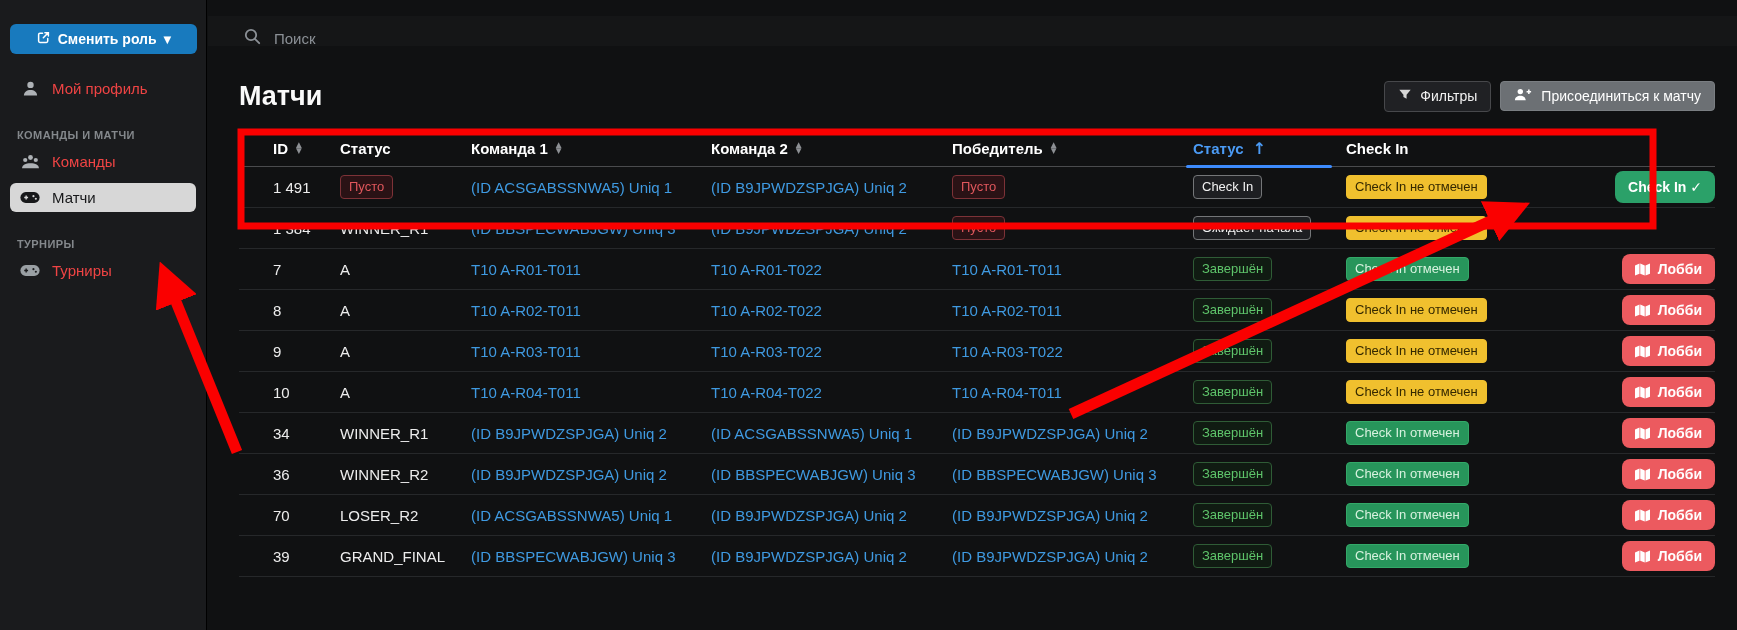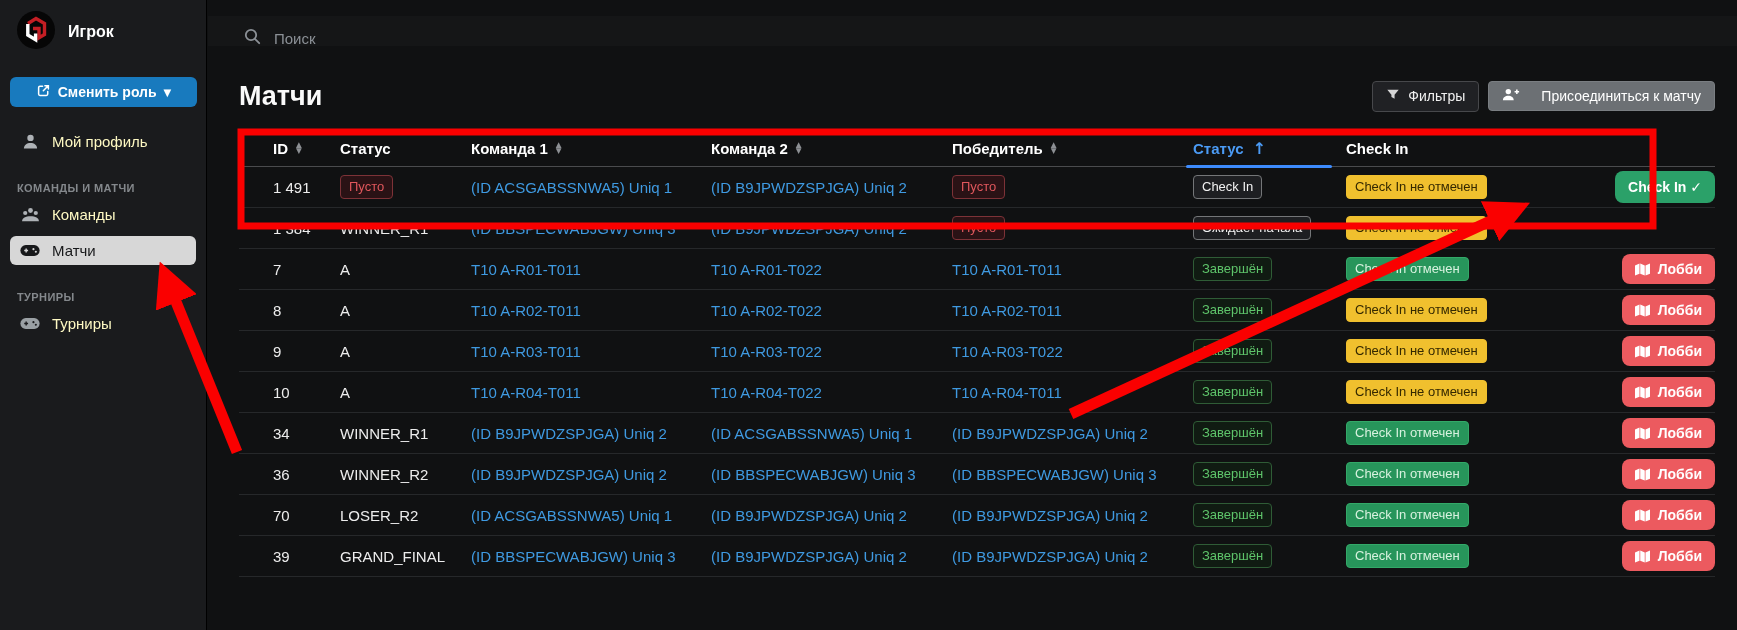--- a/index.html
+++ b/index.html
@@ -7,38 +7,38 @@
   body { font-family:"Liberation Sans","DejaVu Sans",sans-serif; }
   .app { position:relative; width:1737px; height:630px; overflow:hidden; background:#101112; color:#e9e9e9; }
 
   
   .sidebar { position:absolute; left:0; top:0; width:207px; height:630px; background:#1a1b1d; border-right:1px solid #000; }
   .brand { display:flex; align-items:center; gap:13px; padding:11px 0 0 17px; }
   .brand-title { font-size:16px; font-weight:700; color:#fff; }
   .role-btn { display:flex; align-items:center; justify-content:center; gap:7px; margin:24px 10px 0 10px; height:30px;
               background:#187abe; border:none; border-radius:6px; color:#fff; font-size:14px; font-weight:600; cursor:pointer; width:187px; }
   .caret { font-size:10px; color:#fff; font-family:"DejaVu Sans",sans-serif; }
-  .side-item { display:flex; align-items:center; gap:12px; margin:0 10px; padding:0 10px; height:29px; color:#fef9c3; font-size:15px; cursor:pointer; border-radius:6px; }
+  .side-item { display:flex; align-items:center; gap:12px; margin:0 10px; padding:0 10px; height:29px; color:#ef4444; font-size:15px; cursor:pointer; border-radius:6px; }
   .side-item.first { margin-top:20px; }
   .side-item.active { background:#d7d7d7; color:#17181a; font-weight:500; }
   .side-section { margin:26px 0 6px 17px; font-size:11px; font-weight:700; letter-spacing:.4px; color:#84888c; }
   .side-icon { display:inline-flex; width:20px; justify-content:center; }
 
   
   .topbar { position:absolute; left:208px; top:16px; width:1529px; height:46px; background:#151617; border-bottom:1px solid #2d2e30; display:flex; align-items:center; padding-left:36px; gap:13px; }
   .search-input { background:transparent; border:none; outline:none; color:#cfd2d6; font-size:15px; width:400px; font-family:"Liberation Sans",sans-serif; }
   .search-input::placeholder { color:#8b9096; }
 
   
   .main { position:absolute; left:208px; top:46px; width:1529px; height:584px; background:#101112; }
   .page-head { display:flex; align-items:center; justify-content:space-between; margin:32px 22px 0 31px; height:36px; }
   .page-title { font-size:27px; font-weight:700; color:#fafafa; }
   .head-buttons { display:flex; gap:9px; }
   .btn-filters { display:inline-flex; align-items:center; gap:8px; height:31px; padding:0 13px; background:#202124; border:1px solid #47484b; border-radius:4px; color:#f1f1f1; font-size:14px; cursor:pointer; }
-  .btn-join { display:inline-flex; align-items:center; gap:21px; height:30px; padding:0 13px; background:#6c7074; border:1px solid #7a7e82; border-radius:4px; color:#fff; font-size:14px; cursor:pointer; }
+  .btn-join { display:inline-flex; align-items:center; gap:9px; height:30px; padding:0 13px; background:#6c7074; border:1px solid #7a7e82; border-radius:4px; color:#fff; font-size:14px; cursor:pointer; }
 
   
   .table { margin:16px 22px 0 31px; }
   .thead, .trow { display:grid; grid-template-columns:101px 131px 240px 241px 236px 153px 160px minmax(0,1fr); align-items:center; }
   .thead { height:37px; border-bottom:1px solid #4a4b4d; }
   .th { font-size:15px; font-weight:700; color:#fff; display:flex; align-items:center; position:relative; height:100%; }
   .th.pad, .cell.pad { padding-left:34px; }
   .th.pad5, .cell.pad5 { padding-left:5px; }
   .th-status { color:#4b9bf5; }
   .th-status .underline { position:absolute; left:-2px; bottom:-2px; width:146px; height:3px; background:#3d8bfd; border-radius:2px; }
@@ -62,30 +62,20 @@
 
   
   .annotations { position:absolute; inset:0; z-index:50; pointer-events:none; }
 </style>
 </head>
 <body>
 
 <div class="app">
 
   <div class="sidebar">
-    <div class="brand">
-      <span>
-        <svg width="38" height="38" viewBox="0 0 38 38">
-          <circle cx="19" cy="19" r="19" fill="#060606"></circle>
-          <path d="M11 12.5 L19 7.5 L27.5 12.5 L27.5 23.5 L22 26.8 L22 17.5 L16 17.5" stroke="#c41e24" stroke-width="3.4" fill="none"></path>
-          <path d="M10.8 13 L10.8 24 L18.6 28.8 L18.6 22.5" stroke="#fff" stroke-width="3.4" fill="none"></path>
-        </svg>
-      </span>
-      <span class="brand-title">Игрок</span>
-    </div>
 
     <button class="role-btn">
       <span>
         <svg width="15" height="15" viewBox="0 0 16 16" fill="none">
           <path d="M7 3.5 H4.2 A1.4 1.4 0 0 0 2.8 4.9 V11.8 A1.4 1.4 0 0 0 4.2 13.2 H11.1 A1.4 1.4 0 0 0 12.5 11.8 V9" stroke="#fff" stroke-width="1.6" stroke-linecap="round"></path>
           <path d="M9.5 2.8 H13.2 V6.5 M13 3 L7.8 8.2" stroke="#fff" stroke-width="1.6" stroke-linecap="round"></path>
         </svg>
       </span>
       <span>Сменить роль</span>
       <span class="caret">▼</span>

